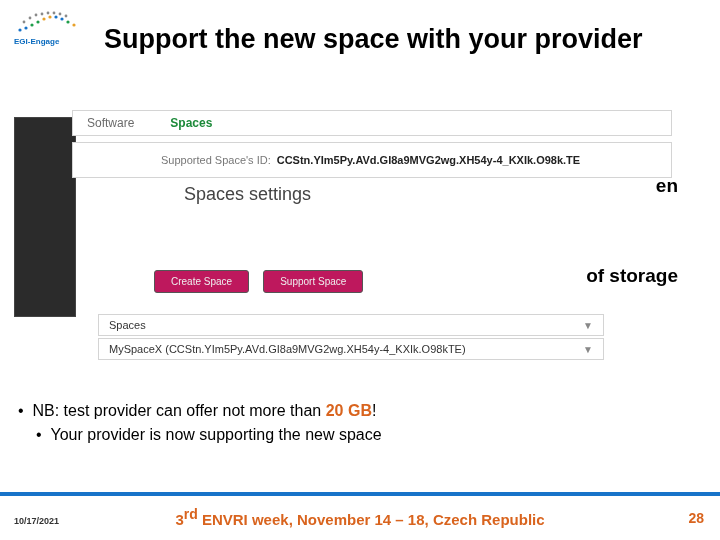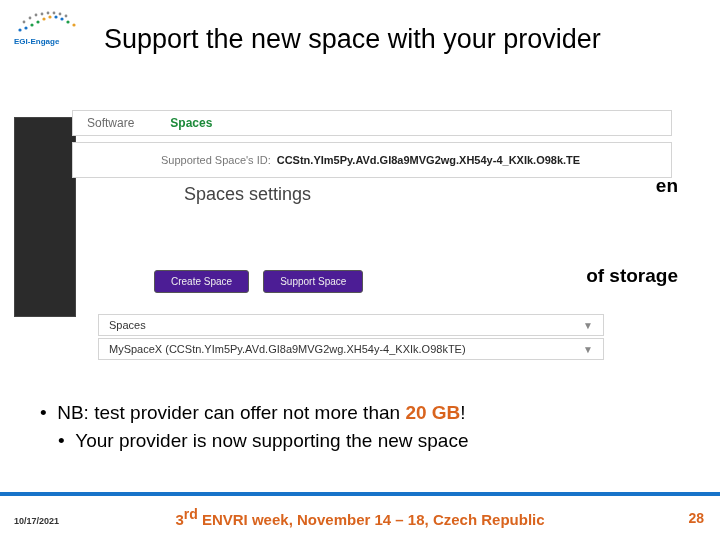--- a/index.html
+++ b/index.html
@@ -5,21 +5,21 @@
   * { box-sizing: border-box; margin: 0; padding: 0; }
   body { width: 720px; height: 540px; background: #fff; font-family: Arial, Helvetica, sans-serif; position: relative; overflow: hidden; }
 
   .logo-area { position: absolute; top: 10px; left: 14px; width: 78px; }
   .logo-dots { width: 70px; height: 26px; position: relative; }
   .logo-dots svg { width: 100%; height: 100%; }
   .logo-text { font-size: 18px; font-weight: bold; color: #0a4f8a; letter-spacing: 0.5px; margin-top: -2px; }
   .logo-text .e1 { font-weight: 300; }
   .logo-sub { font-size: 8px; color: #0a6bbf; font-weight: bold; margin-top: 1px; }
 
-  .title { position: absolute; top: 24px; left: 104px; font-size: 27px; font-weight: normal; color: #000; }
+  .title { position: absolute; top: 24px; left: 104px; font-size: 27px; font-weight: bold; color: #000; }
 
   .screenshots { position: absolute; top: 110px; left: 14px; width: 660px; height: 260px; }
 
   
   .panel-dark { position: absolute; top: 7px; left: 0; width: 62px; height: 200px; background: #2b2b2b; border: 1px solid #444; }
 
   
   .tabs-bar { position: absolute; top: 0; left: 58px; width: 600px; height: 26px; background: #fff; border: 1px solid #d4d4d4; padding-left: 14px; display:flex; align-items:center; gap:36px; font-size:12px; }
   .tabs-bar .tab-a { color:#6a6a6a; }
   .tabs-bar .tab-b { color:#1d8a3a; font-weight:bold; }
@@ -34,31 +34,31 @@
 
   
   .faint-line { position:absolute; top:108px; left:66px; width:490px; font-size:10px; color:#bcbcbc; }
 
   
   .side-en { position:absolute; top:65px; right:-4px; font-size:19px; font-weight:bold; color:#000; }
   .side-storage { position:absolute; top:130px; right:-4px; font-size:19px; font-weight:bold; color:#000;margin-top:25px; }
 
   
   .btns { position:absolute; top:160px; left:140px; display:flex; gap:14px; }
-  .btn { background:#4c1d95; color:#eee; font-size:10px; padding:5px 16px; border-radius:3px; border:1px solid #555; cursor:pointer; }
+  .btn { background:#be185d; color:#eee; font-size:10px; padding:5px 16px; border-radius:3px; border:1px solid #555; cursor:pointer; }
 
   
   .spaces-row { position:absolute; left:84px; height:22px; background:#fff; border:1px solid #d4d4d4; width:506px; display:flex; align-items:center; padding:0 10px; font-size:11px; justify-content:space-between; }
   .spaces-row1 { top:204px; }
   .spaces-row2 { top:228px;align-items:center; }
   .spaces-row .arrow { color:#888; font-size:10px; }
   .spaces-row .label { color:#333; }
 
   
-  .bullets { position:absolute; top:400px; left:40px; font-size:19px; color:#000; line-height:1.35; }
+  .bullets { position:absolute; top:400px; left:18px; font-size:16px; color:#000; line-height:1.35; }
   .bullets li { list-style: none; margin-bottom:2px; }
   .bullets .sub { margin-left:18px; }
   .hl { color:#d9641e; font-weight:bold; }
 
   
   .footer { position:absolute; bottom:0; left:0; width:100%; height:44px; background:#fff; }
   .footer-line { position:absolute; bottom:44px; left:0; width:100%; height:4px; background:#1873c9; }
   .footer-date { position:absolute; left:14px; bottom:14px; font-size:9px; font-weight:bold; color:#333; }
   .footer-center { position:absolute; left:0; width:100%; text-align:center; bottom:12px; font-size:15px; font-weight:bold; color:#d9641e; }
   .footer-center sup { font-size:14px; }

